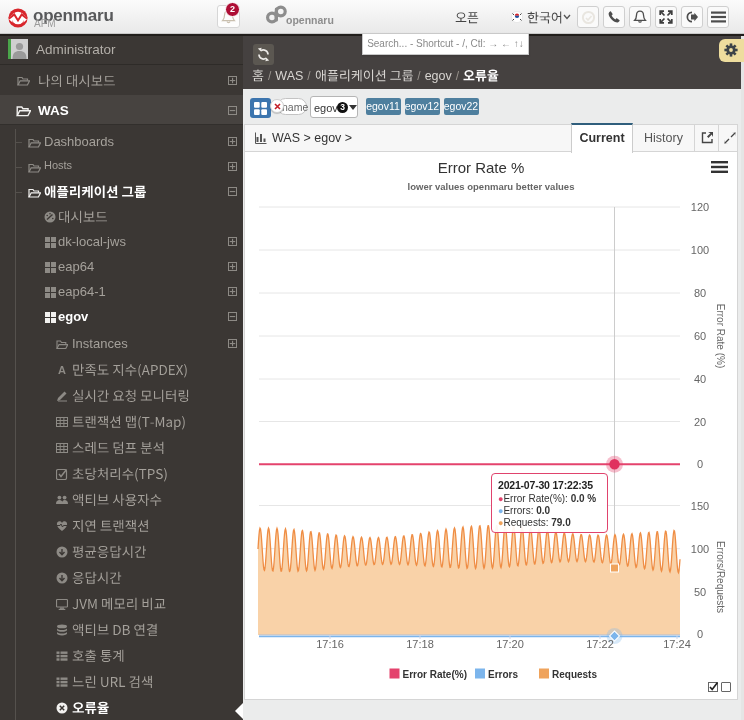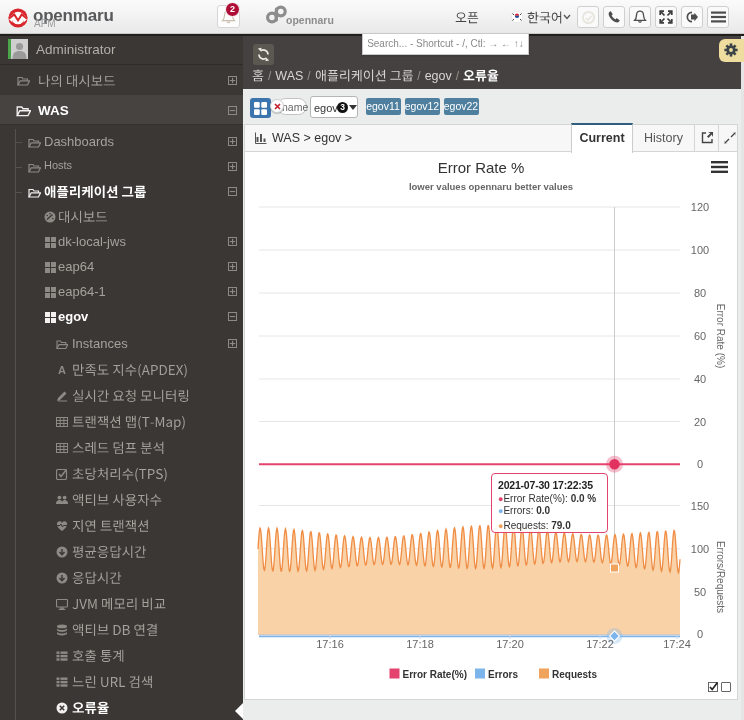--- a/index.html
+++ b/index.html
@@ -492,21 +492,21 @@
   </svg>
 <div class="abs" style="left:718px;top:125px;width:1px;height:27px;background:#d5d5d5;z-index:7"></div>
 <svg class="abs" style="left:724px;top:132px;z-index:7" width="12" height="12" viewBox="0 0 12 12">
 <g fill="#444">
       <path d="M7 5 L11 1 M1 11 L5 7" stroke="#444" stroke-width="1.3"></path>
 <path d="M11.8 0.2 L11.8 4.5 L11.4 0.6 L7.5 0.2 Z"></path>
       <path d="M0.2 11.8 L0.2 7.5 L0.6 11.4 L4.5 11.8 Z"></path>
     </g>
   </svg>
 <div class="abs" style="left:245px;top:159px;width:472px;text-align:center;font-size:15px;color:#333;z-index:6;font-family:'Liberation Sans'">Error Rate %</div>
-<div class="abs" style="left:245px;top:181px;width:492px;text-align:center;font-size:9.5px;font-weight:bold;color:#666;z-index:6">lower values opennaru better values</div>
+<div class="abs" style="left:245px;top:181px;width:492px;text-align:center;font-size:9.5px;font-weight:bold;color:#666;z-index:6">lower values openmaru better values</div>
 <svg class="abs" style="left:711px;top:161px;z-index:7" width="17" height="12" viewBox="0 0 17 12">
 <g fill="#333">
       <rect x="0" y="0" width="17" height="2.4"></rect>
       <rect x="0" y="4.8" width="17" height="2.4"></rect>
       <rect x="0" y="9.6" width="17" height="2.4"></rect>
     </g>
   </svg>
 <svg class="abs" style="left:245px;top:153px;z-index:6" width="492" height="546" viewBox="0 0 492 546">
     <line x1="14" y1="54" x2="435" y2="54" stroke="#e6e6e6" stroke-width="1"></line>
     <text x="455" y="58" font-size="11" fill="#666" text-anchor="middle" font-family="Liberation Sans">120</text>
@@ -555,18 +555,18 @@
     <text x="157.5" y="524.5" font-size="10" font-weight="bold" fill="#333" font-family="Liberation Sans">Error Rate(%)</text>
     <rect x="230" y="515.5" width="10" height="10" fill="#7cb5ec"></rect>
     <text x="243" y="524.5" font-size="10" font-weight="bold" fill="#333" font-family="Liberation Sans">Errors</text>
     <rect x="294" y="515.5" width="10" height="10" fill="#efa35c"></rect>
     <text x="307" y="524.5" font-size="10" font-weight="bold" fill="#333" font-family="Liberation Sans">Requests</text>
   </svg>
 <div class="abs" style="left:491px;top:473px;width:117px;height:60px;background:rgba(255,255,255,.93);border:1px solid #e0436d;border-radius:4px;z-index:10;padding:5px 6px;font-size:10px;color:#333;white-space:nowrap;overflow:hidden">
 <div style="font-weight:bold;color:#222;font-size:10.5px;margin-bottom:2px;letter-spacing:-0.2px">2021-07-30 17:22:35</div>
 <div style="line-height:11px"><span style="color:#e4436d;font-size:9px">●</span>Error Rate(%): <b>0.0 %</b></div>
 <div style="line-height:11px"><span style="color:#7cb5ec;font-size:9px">●</span>Errors: <b>0.0</b></div>
-<div style="line-height:17px"><span style="color:#efa35c;font-size:9px">●</span>Requests: <b>79.0</b></div>
+<div style="line-height:11px"><span style="color:#efa35c;font-size:9px">●</span>Requests: <b>79.0</b></div>
 </div>
 <svg class="abs" style="left:708px;top:682px;z-index:8" width="10" height="10" viewBox="0 0 10 10">
 <rect x="0.5" y="0.5" width="9" height="9" fill="#fff" stroke="#666" stroke-width="1"></rect>
 <path d="M2 5 L4.2 7.5 L9.5 0.5" stroke="#222" stroke-width="1.7" fill="none"></path>
   </svg>
 <div class="abs" style="left:721px;top:682px;width:10px;height:10px;background:#fff;border:1px solid #666;border-radius:1px;z-index:8"></div>
 </body></html>

